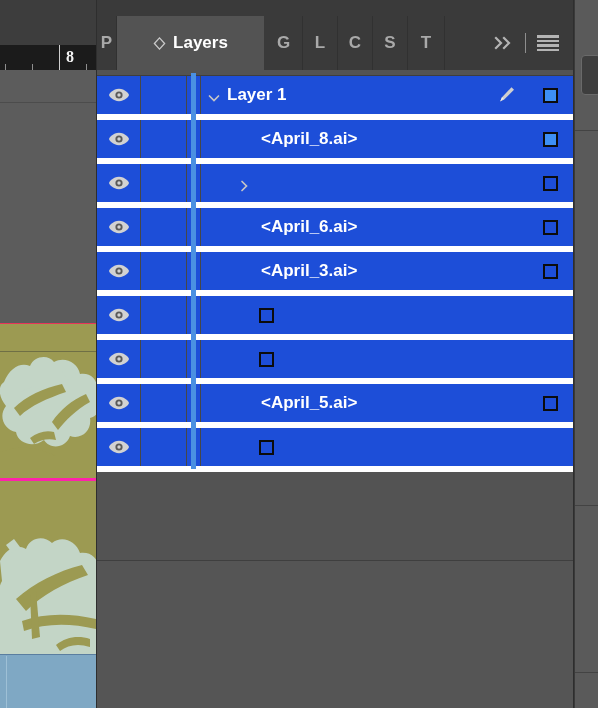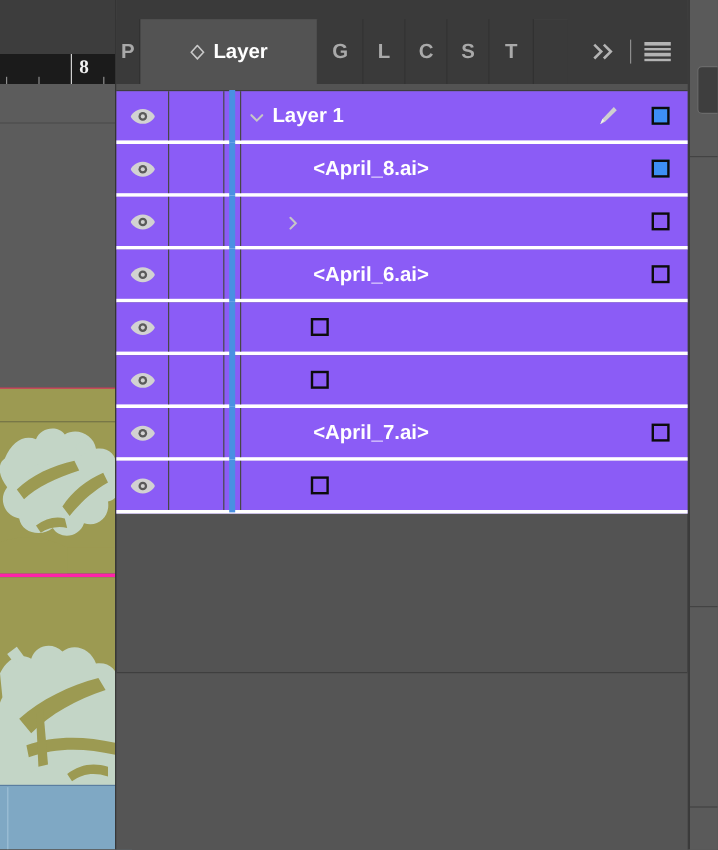--- a/index.html
+++ b/index.html
@@ -113,22 +113,22 @@
 
   .tabstrip-under {
     position: absolute; left: 0; top: 70px; width: 100%; height: 6px;
     background: #535353; border-bottom: 1px solid #3e3e3e;
   }
 
   
   .rows { position: absolute; left: 0; top: 76px; width: 100%; }
   .row {
     position: relative; height: 44px; width: 100%;
-    background: #8b5cf6;
-    border-bottom: 3px solid #ffffff;
+    background: #1d4ed8;
+    border-bottom: 6px solid #ffffff;
     display: flex; align-items: stretch;
   }
   .col-eye {
     width: 44px; flex: none; border-right: 1px solid #474747;
     display: flex; align-items: center; justify-content: center;
   }
   .col-lock {
     width: 46px; flex: none; border-right: 1px solid #474747;
   }
   .col-color {
@@ -240,21 +240,21 @@
     <div class="tabstrip">
 
       <div class="tab" style="left:0px; width:20px;">
         <span class="tab-label">P</span>
       </div>
 
       <div class="tab active" style="left:20px; width:148px;">
         <svg class="diamond" viewBox="0 0 14 14">
           <path d="M7,1 L12.5,7 L7,13 L1.5,7 Z" fill="none" stroke="#c9c9c9" stroke-width="1.4"></path>
         </svg>
-        <span class="tab-label">Layer</span>
+        <span class="tab-label">Layers</span>
       </div>
 
       <div class="tab" style="left:168px; width:38px;">
         <span class="tab-label">G</span>
       </div>
       <div class="tab" style="left:206px; width:35px;">
         <span class="tab-label">L</span>
       </div>
       <div class="tab" style="left:241px; width:35px;">
         <span class="tab-label">C</span>
@@ -390,59 +390,81 @@
       <path d="M11,0.8 C17,0.8 21,6 21,7 C21,8 17,13.2 11,13.2
                C5,13.2 1,8 1,7 C1,6 5,0.8 11,0.8 Z" fill="#d2d2d2"></path>
       <circle cx="11" cy="7" r="3.6" fill="#5a5a5a"></circle>
       <circle cx="11" cy="7" r="1.7" fill="#d2d2d2"></circle>
     </svg>
       </div>
       <div class="col-lock"></div>
       <div class="col-color">
         <div class="color-bar" style="background:#4a90e2"></div>
       </div>
-      <div class="col-pen"></div>
-      <div class="col-target">
-        <div class="sel-box"></div>
-      </div>
-    </div>
-        <div class="row">
-      <div class="col-eye">
-        <svg class="eye-svg" viewBox="0 0 22 14">
-      <path d="M11,0.8 C17,0.8 21,6 21,7 C21,8 17,13.2 11,13.2
-               C5,13.2 1,8 1,7 C1,6 5,0.8 11,0.8 Z" fill="#d2d2d2"></path>
-      <circle cx="11" cy="7" r="3.6" fill="#5a5a5a"></circle>
-      <circle cx="11" cy="7" r="1.7" fill="#d2d2d2"></circle>
-    </svg>
-      </div>
-      <div class="col-lock"></div>
-      <div class="col-color">
-        <div class="color-bar" style="background:#4a90e2"></div>
-      </div>
-      <div class="col-pen"></div>
-      <div class="col-target">
-        <div class="sel-box"></div>
-      </div>
-    </div>
-        <div class="row">
-      <div class="col-eye">
-        <svg class="eye-svg" viewBox="0 0 22 14">
-      <path d="M11,0.8 C17,0.8 21,6 21,7 C21,8 17,13.2 11,13.2
-               C5,13.2 1,8 1,7 C1,6 5,0.8 11,0.8 Z" fill="#d2d2d2"></path>
-      <circle cx="11" cy="7" r="3.6" fill="#5a5a5a"></circle>
-      <circle cx="11" cy="7" r="1.7" fill="#d2d2d2"></circle>
-    </svg>
-      </div>
-      <div class="col-lock"></div>
-      <div class="col-color">
-        <div class="color-bar" style="background:#4a90e2"></div>
-      </div>
       <div class="col-name">
 
-        <span class="layer-title" style="padding-left:60px">&lt;April_7.ai&gt;</span>
+        <span class="layer-title" style="padding-left:60px">&lt;April_3.ai&gt;</span>
+      </div>
+      <div class="col-pen"></div>
+      <div class="col-target">
+        <div class="sel-box"></div>
+      </div>
+    </div>
+        <div class="row">
+      <div class="col-eye">
+        <svg class="eye-svg" viewBox="0 0 22 14">
+      <path d="M11,0.8 C17,0.8 21,6 21,7 C21,8 17,13.2 11,13.2
+               C5,13.2 1,8 1,7 C1,6 5,0.8 11,0.8 Z" fill="#d2d2d2"></path>
+      <circle cx="11" cy="7" r="3.6" fill="#5a5a5a"></circle>
+      <circle cx="11" cy="7" r="1.7" fill="#d2d2d2"></circle>
+    </svg>
+      </div>
+      <div class="col-lock"></div>
+      <div class="col-color">
+        <div class="color-bar" style="background:#4a90e2"></div>
+      </div>
+      <div class="col-pen"></div>
+      <div class="col-target">
+        <div class="sel-box"></div>
+      </div>
+    </div>
+        <div class="row">
+      <div class="col-eye">
+        <svg class="eye-svg" viewBox="0 0 22 14">
+      <path d="M11,0.8 C17,0.8 21,6 21,7 C21,8 17,13.2 11,13.2
+               C5,13.2 1,8 1,7 C1,6 5,0.8 11,0.8 Z" fill="#d2d2d2"></path>
+      <circle cx="11" cy="7" r="3.6" fill="#5a5a5a"></circle>
+      <circle cx="11" cy="7" r="1.7" fill="#d2d2d2"></circle>
+    </svg>
+      </div>
+      <div class="col-lock"></div>
+      <div class="col-color">
+        <div class="color-bar" style="background:#4a90e2"></div>
+      </div>
+      <div class="col-pen"></div>
+      <div class="col-target">
+        <div class="sel-box"></div>
+      </div>
+    </div>
+        <div class="row">
+      <div class="col-eye">
+        <svg class="eye-svg" viewBox="0 0 22 14">
+      <path d="M11,0.8 C17,0.8 21,6 21,7 C21,8 17,13.2 11,13.2
+               C5,13.2 1,8 1,7 C1,6 5,0.8 11,0.8 Z" fill="#d2d2d2"></path>
+      <circle cx="11" cy="7" r="3.6" fill="#5a5a5a"></circle>
+      <circle cx="11" cy="7" r="1.7" fill="#d2d2d2"></circle>
+    </svg>
+      </div>
+      <div class="col-lock"></div>
+      <div class="col-color">
+        <div class="color-bar" style="background:#4a90e2"></div>
+      </div>
+      <div class="col-name">
+
+        <span class="layer-title" style="padding-left:60px">&lt;April_5.ai&gt;</span>
       </div>
       <div class="col-pen"></div>
       <div class="col-target">
         <div class="sel-box"></div>
       </div>
     </div>
         <div class="row">
       <div class="col-eye">
         <svg class="eye-svg" viewBox="0 0 22 14">
       <path d="M11,0.8 C17,0.8 21,6 21,7 C21,8 17,13.2 11,13.2

